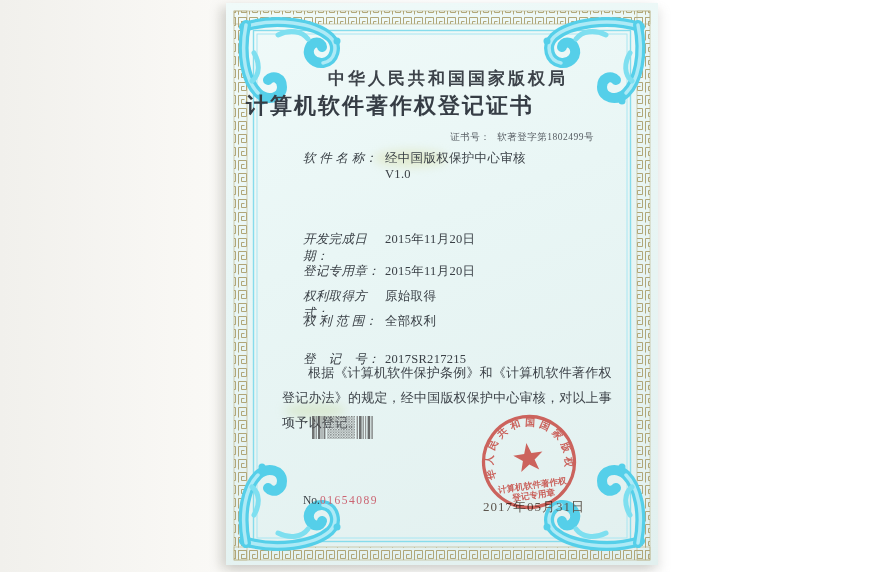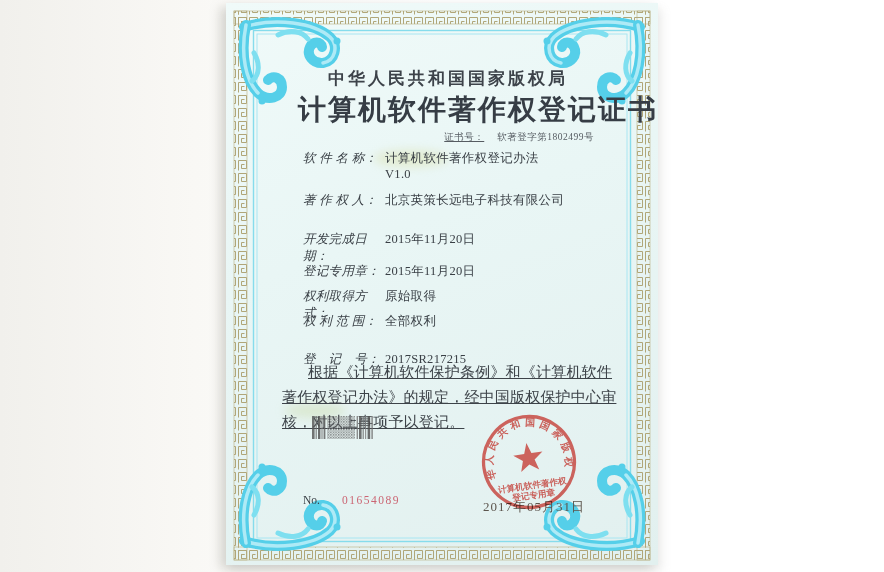--- a/index.html
+++ b/index.html
@@ -12,37 +12,37 @@
     position:absolute;left:226px;top:3px;width:432px;height:562px;
     background:linear-gradient(160deg,#f0faf9 0%,#e9f6f5 40%,#e2f0ef 100%);
     box-shadow:-6px 4px 10px rgba(125,125,115,.28), 4px 6px 9px rgba(150,150,140,.16);
   }
   .frame-svg{position:absolute;left:0;top:0;pointer-events:none;}
   .hdr-issuer{
     position:absolute;left:0;top:64px;width:100%;padding-left:12px;box-sizing:border-box;
     text-align:center;font-size:17px;font-weight:bold;letter-spacing:3px;color:#3d434a;
   }
   .hdr-title{
-    position:absolute;left:0;top:88px;width:100%;padding-left:0;box-sizing:border-box;
-    text-align:right;font-size:28px;font-weight:bold;letter-spacing:2px;color:#363d45;
+    position:absolute;left:0;top:88px;width:100%;padding-left:20px;box-sizing:border-box;
+    text-align:left;font-size:22px;font-weight:bold;letter-spacing:2px;color:#363d45;
   }
   .certno{
     position:absolute;top:128px;right:64px;font-size:9.5px;color:#565c62;letter-spacing:.5px;
   }
-  .certno .cl{margin-right:13px;text-decoration:underline;}
+  .certno .cl{margin-right:7px;}
   .row{position:absolute;left:77px;font-size:12.5px;color:#393f45;letter-spacing:.3px;}
   .row .lab{display:inline-block;width:82px;vertical-align:top;font-style:italic;}
   .row .val{display:inline-block;vertical-align:top;line-height:16px;}
   .statement{
     position:absolute;left:56px;top:357px;width:336px;
-    font-size:15px;line-height:25px;text-indent:26px;color:#3d4349;letter-spacing:.2px;text-decoration:underline;
+    font-size:13px;line-height:25px;text-indent:26px;color:#3d4349;letter-spacing:.2px;
   }
   .barcode{position:absolute;left:86px;top:413px;opacity:.82;}
   .serial{position:absolute;left:77px;top:491px;font-size:11.5px;color:#383e44;}
-  .serial .digits{color:#cb6573;letter-spacing:1.5px;margin-left:22px;}
+  .serial .digits{color:#cb6573;letter-spacing:1.5px;margin-left:0;}
   .issue-date{
     position:absolute;left:257px;top:495px;font-size:13px;color:#5c554d;
     letter-spacing:1px;z-index:2;font-weight:normal;
   }
   .seal{
     position:absolute;left:253px;top:409px;z-index:3;
     transform:rotate(-8deg);opacity:.86;mix-blend-mode:multiply;
   }
   .ghost{position:absolute;border-radius:50%;filter:blur(5px);pointer-events:none;}
   .ghost1{left:148px;top:147px;width:74px;height:17px;background:rgba(213,219,150,.38);}
@@ -88,28 +88,25 @@
   <div class="ghost ghost2"></div>
 
   <div class="hdr-issuer">中华人民共和国国家版权局</div>
   <div class="hdr-title">计算机软件著作权登记证书</div>
 
   <div class="certno">
     <span class="cl">证书号：</span><span>软著登字第1802499号</span>
   </div>
 
   <div class="row" style="top:147px">
-    <span class="lab">软 件 名 称：</span><span class="val"><span>计算机软件著作权登记办法</span><br>
+    <span class="lab">软 件 名 称：</span><span class="val"><span>经中国版权保护中心审核</span><br>
       <span>V1.0</span>
     </span>
   </div>
 
-  <div class="row" style="top:189px">
-    <span class="lab">著 作 权 人：</span><span class="val">北京英策长远电子科技有限公司</span>
-  </div>
 
   <div class="row" style="top:228px">
     <span class="lab">开发完成日期：</span><span class="val">2015年11月20日</span>
   </div>
 
   <div class="row" style="top:260px">
     <span class="lab">登记专用章：</span><span class="val">2015年11月20日</span>
   </div>
 
   <div class="row" style="top:310px">

